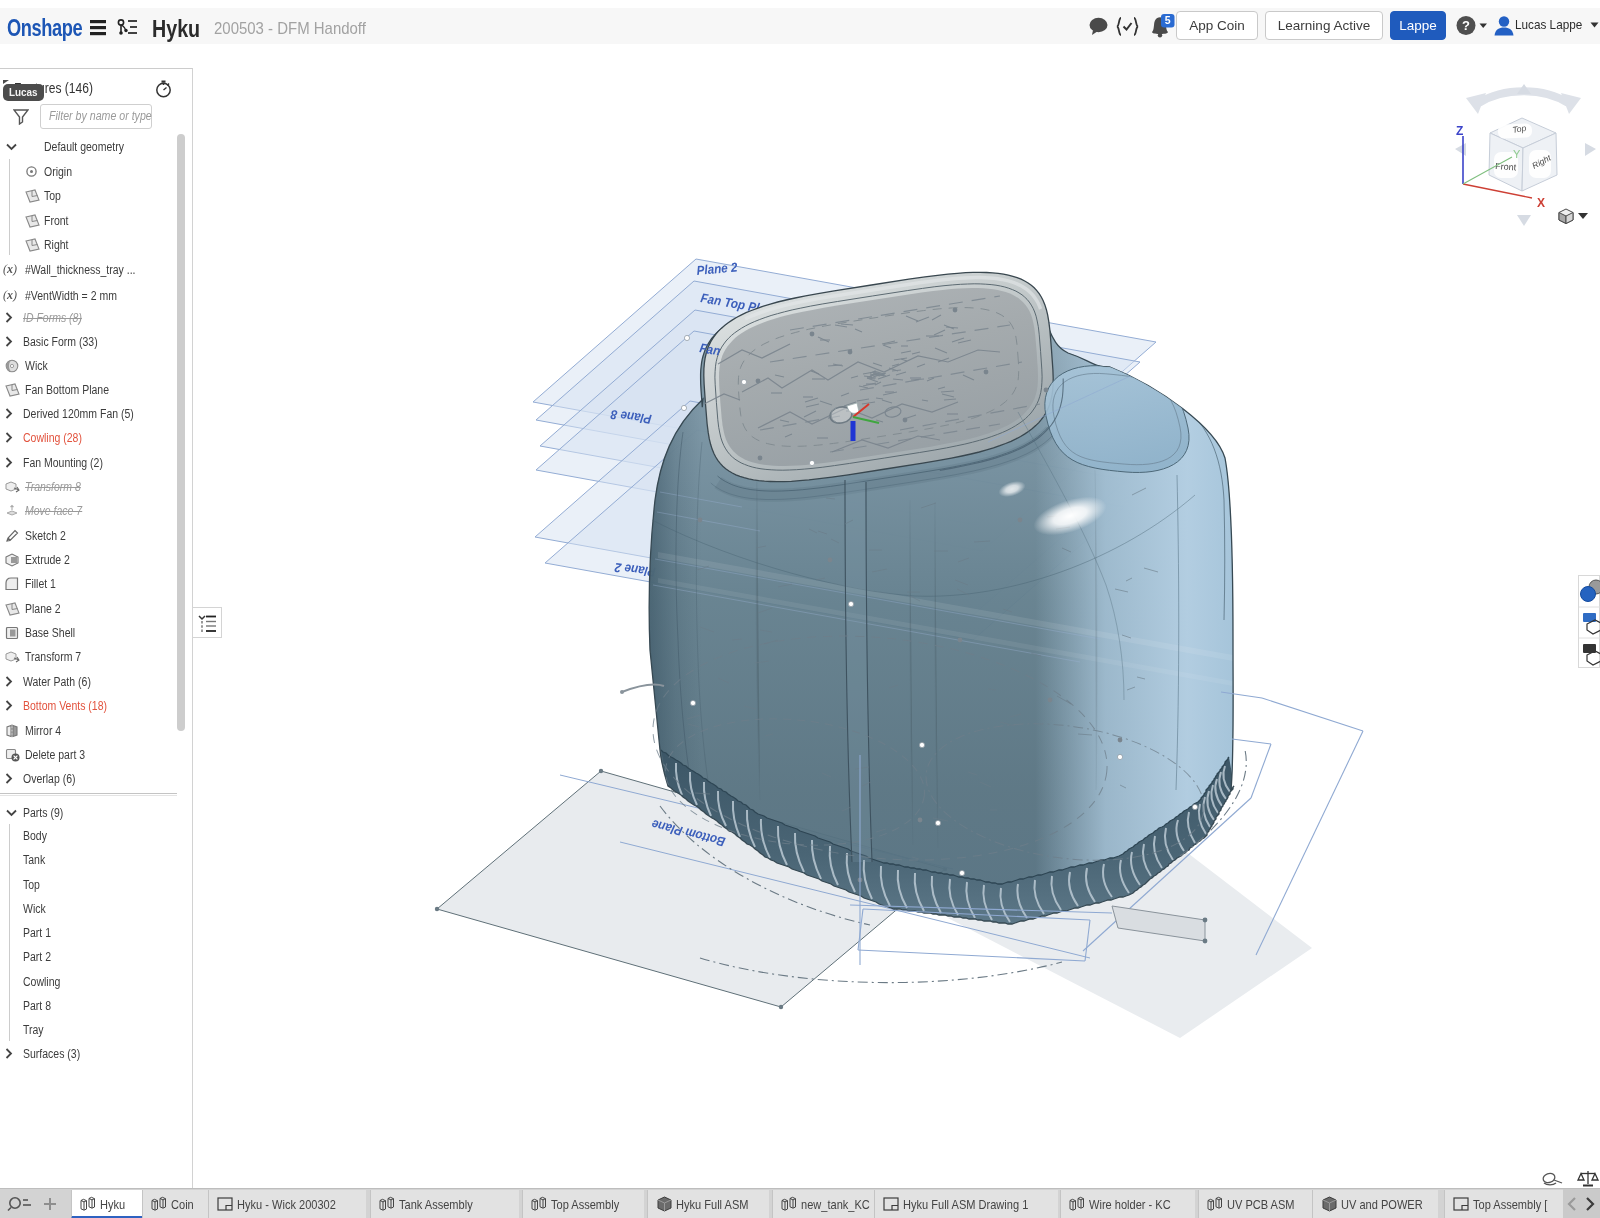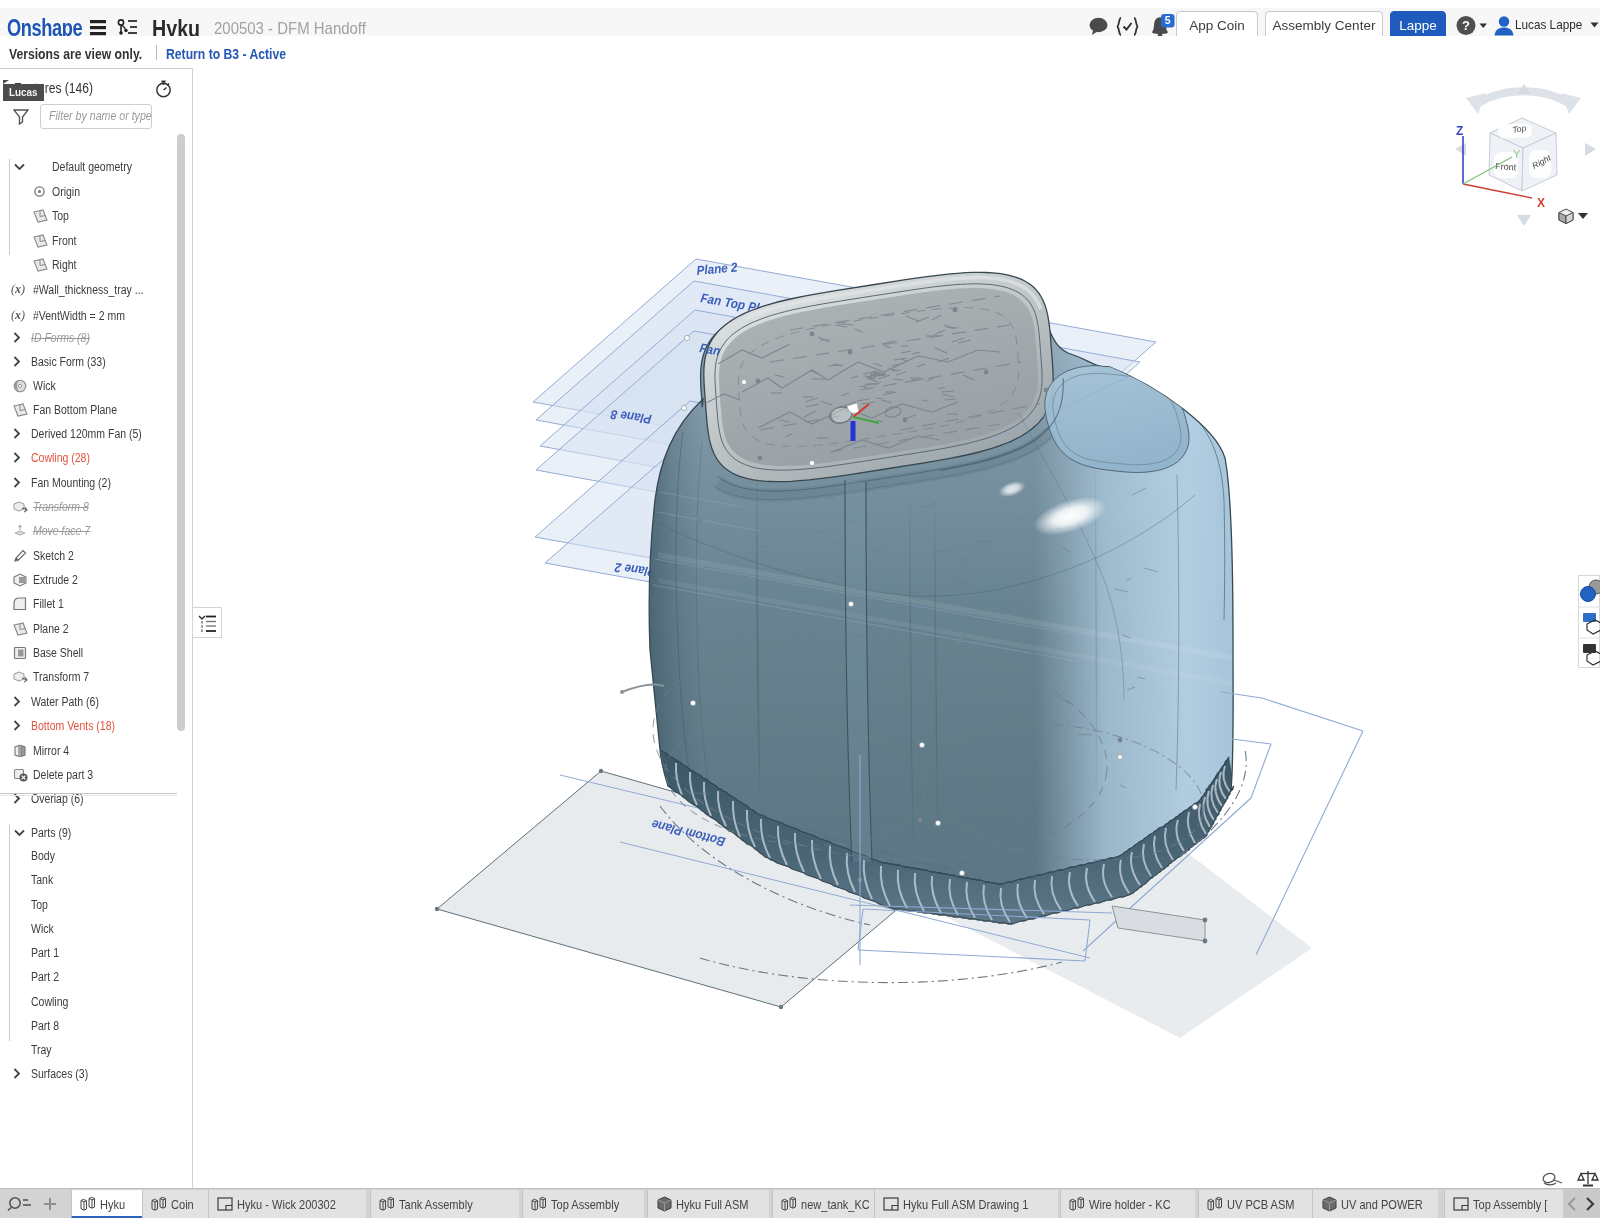--- a/index.html
+++ b/index.html
@@ -16,22 +16,22 @@
   #docsub { left:214px; top:11px; font-size:17px; color:#a2a2a2;
     transform:scaleX(0.88); transform-origin:0 0;}
   .btn { top:3px; height:29px; background:#fff; border:1px solid #c9c9c9; border-radius:4px;
     font-size:13.5px; color:#3c3c3c; text-align:center; line-height:27px;}
   #btn-share { background:#1f5bbd; border-color:#1f5bbd; color:#fff; }
   
   #verbar { left:0; top:36px; width:1600px; height:32px; background:#ffffff; z-index:20; }
   
   #lpanel { left:0; top:68px; width:193px; height:1120px; background:#fff;
     border-top:1px solid #cccccc; border-right:1px solid #d2d2d2; z-index:15; }
-  .trow { position:absolute; left:8px; width:190px; height:24px; font-size:12.5px; color:#3c3c3c;
-    white-space:nowrap;margin-top:20px; }
+  .trow { position:absolute; left:0; width:190px; height:24px; font-size:12.5px; color:#3c3c3c;
+    white-space:nowrap; }
   .trow .txt { position:absolute; top:5px; display:inline-block; transform:scaleX(0.84);
     transform-origin:0 0; letter-spacing:0px;}
   .gray { color:#9a9a9a; font-style:italic; text-decoration:line-through; }
   .red { color:#e2523d; }
   
   #tabbar { left:0; top:1188px; width:1600px; height:30px; background:#d3d3d3;
     border-top:1px solid #bdbdbd; z-index:20;}
   .tab { position:absolute; top:1px; height:29px; background:#e2e2e2; border-left:1px solid #c4c4c4;
     font-size:13px; color:#444; }
   .tab .lbl { position:absolute; left:24px; top:7px; display:inline-block; transform:scaleX(0.85);
@@ -503,58 +503,53 @@
       <path d="M7.5 10.5 L10.5 13.5 L15.5 7" fill="none" stroke="#333" stroke-width="2"></path>
     </svg>
 
     <svg class="abs" style="left:1149px;top:6px" width="26" height="24" viewBox="0 0 26 24">
       <path d="M11 20 C5 20 3 19 3 18 C5.5 16 4.5 9 6 6.5 C7.2 4.4 9 3.3 11 3.3 C13 3.3 14.8 4.4 16 6.5 C17.5 9 16.5 16 19 18 C19 19 17 20 11 20 Z" fill="#4a4a4a"></path>
       <circle cx="11" cy="21.2" r="2.2" fill="#4a4a4a"></circle>
       <rect x="12" y="0" width="13.5" height="13.5" rx="3" fill="#2a6bd2"></rect>
       <text x="18.7" y="10.4" font-size="10.5" font-weight="bold" fill="#fff" text-anchor="middle">5</text>
     </svg>
     <div class="btn abs" style="left:1176px;width:82px;">App Coin</div>
-    <div class="btn abs" style="left:1265px;width:118px;">Assembly Center</div>
+    <div class="btn abs" style="left:1265px;width:118px;">Learning Active</div>
     <div id="btn-share" class="btn abs" style="left:1390px;width:56px;">Lappe</div>
 
     <svg class="abs" style="left:1456px;top:7px" width="34" height="22" viewBox="0 0 34 22">
       <circle cx="10" cy="10.5" r="9.5" fill="#4f4f4f"></circle>
       <text x="10" y="15" font-size="13" font-weight="bold" fill="#fff" text-anchor="middle">?</text>
       <path d="M23.5 8.5 L31 8.5 L27.2 13 Z" fill="#333"></path>
     </svg>
 
     <svg class="abs" style="left:1493px;top:4px" width="22" height="26" viewBox="0 0 22 26">
       <circle cx="11" cy="9.5" r="5.2" fill="#2360c4"></circle>
       <path d="M1.5 23.5 C2.2 17.5 6 15.5 11 15.5 C16 15.5 19.8 17.5 20.5 23.5 Z" fill="#2360c4"></path>
     </svg>
     <div class="abs" style="left:1515px;top:9px;font-size:13.5px;color:#2b2b2b;transform:scaleX(0.87);transform-origin:0 0;">Lucas Lappe</div>
     <svg class="abs" style="left:1590px;top:14px" width="10" height="8" viewBox="0 0 10 8">
       <path d="M0.5 0.5 L8.5 0.5 L4.5 5.5 Z" fill="#333"></path>
     </svg>
   </div>
 
-  <div id="verbar" class="abs">
-    <div class="abs" style="left:9px;top:10px;font-size:14px;font-weight:bold;color:#333;transform:scaleX(0.87);transform-origin:0 0;">Versions are view only.</div>
-    <div class="abs" style="left:156px;top:9px;width:1px;height:15px;background:#b9b9b9;"></div>
-    <div class="abs" style="left:166px;top:10px;font-size:14px;font-weight:bold;color:#2458b3;transform:scaleX(0.87);transform-origin:0 0;">Return to B3 - Active</div>
-  </div>
 
   <div id="lpanel" class="abs">
     <div class="abs" style="left:14px;top:11px;font-size:14px;color:#333;">
       <span style="display:inline-block;transform:scaleX(0.86);transform-origin:0 0;">Features (146)</span></div>
 
     <svg class="abs" style="left:155px;top:11px" width="17" height="18" viewBox="0 0 17 18">
       <circle cx="8.5" cy="10" r="6.7" fill="none" stroke="#333" stroke-width="1.5"></circle>
       <rect x="6.5" y="0.5" width="4" height="2.2" fill="#333"></rect>
       <line x1="8.5" y1="3" x2="8.5" y2="5" stroke="#333" stroke-width="1.5"></line>
       <line x1="14" y1="3.5" x2="12.3" y2="5.5" stroke="#333" stroke-width="1.4"></line>
       <line x1="8.5" y1="10" x2="11.5" y2="7.5" stroke="#333" stroke-width="1.4"></line>
     </svg>
 
-    <div class="abs" style="left:3px;top:15px;width:41px;height:17px;background:#4c4c4c;border-radius:0;z-index:5;">
+    <div class="abs" style="left:3px;top:15px;width:41px;height:17px;background:#4c4c4c;border-radius:5px;z-index:5;">
       <div class="abs" style="left:0px;top:-4px;width:0;height:0;border-left:6px solid #4c4c4c;border-top:0px solid transparent;border-bottom:4px solid transparent;"></div>
       <div class="abs" style="left:6px;top:2px;font-size:11px;font-weight:bold;color:#f3f3f3;transform:scaleX(0.9);transform-origin:0 0;">Lucas</div>
     </div>
 
     <svg class="abs" style="left:13px;top:40px" width="16" height="16" viewBox="0 0 16 16">
       <path d="M1 1 L15 1 L9.5 8 L9.5 13 L6.5 15 L6.5 8 Z" fill="none" stroke="#555" stroke-width="1.4"></path>
     </svg>
     <div class="abs" style="left:40px;top:35px;width:112px;height:25px;border:1px solid #cfcfcf;border-radius:3px;">
       <div class="abs" style="left:8px;top:4px;font-size:12.5px;font-style:italic;color:#9a9a9a;transform:scaleX(0.85);transform-origin:0 0;white-space:nowrap;">Filter by name or type</div>
     </div>

